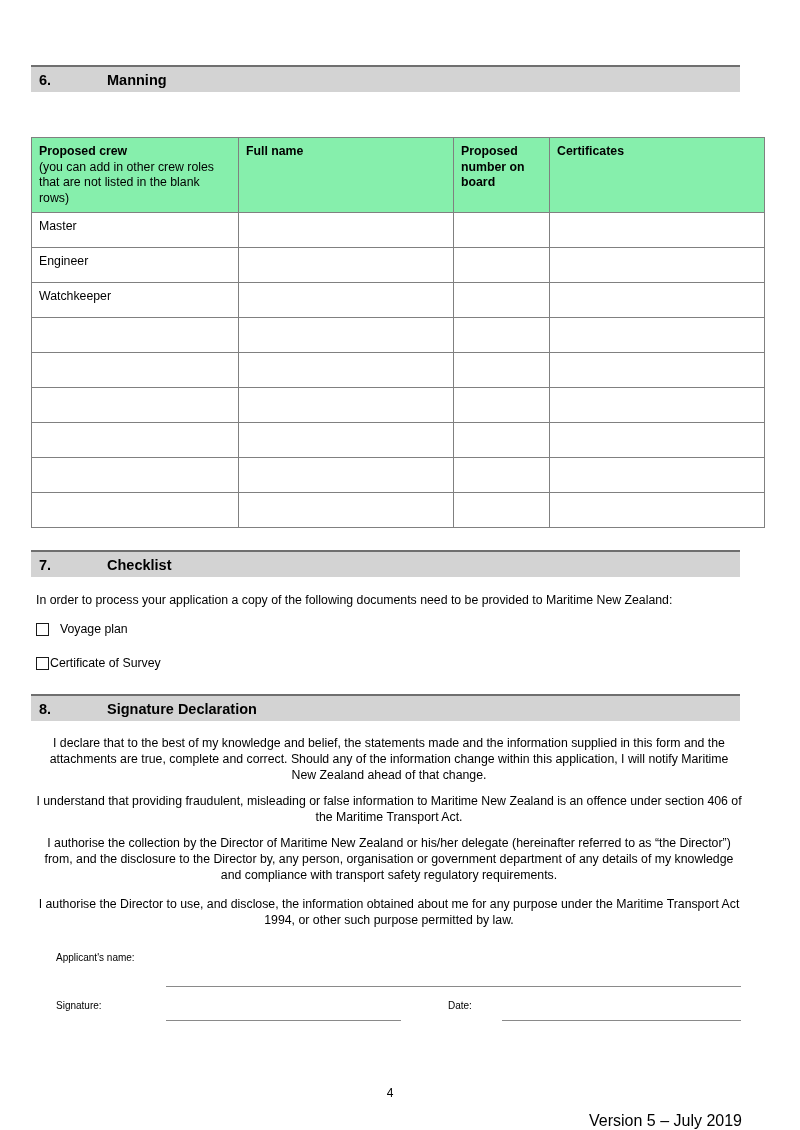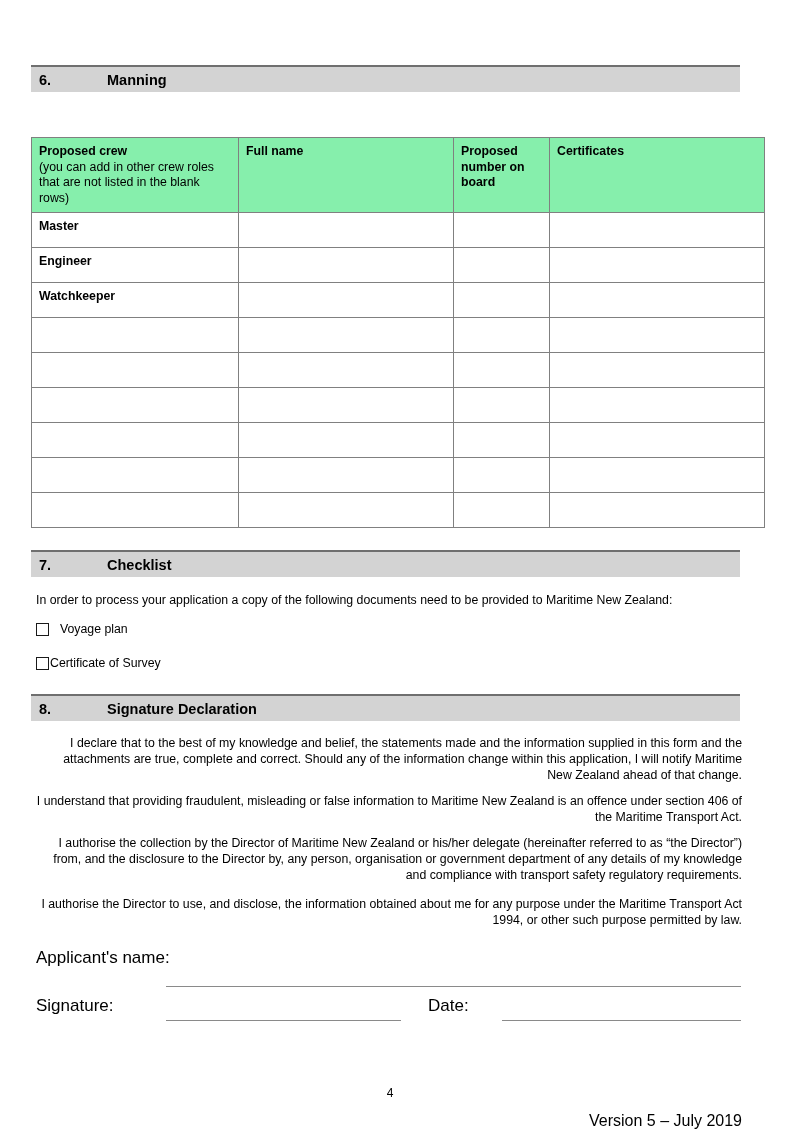--- a/index.html
+++ b/index.html
@@ -69,21 +69,20 @@
     border-collapse: collapse;
     table-layout: fixed;
     font-size: 12.3px;
   }
   .crew-table th,
   .crew-table td {
     border: 1px solid #808080;
     vertical-align: top;
     padding: 6px 6px 6px 7px;
     box-sizing: border-box;
-    font-weight: bold;
   }
   .crew-table thead th {
     background: #86efac;
     font-weight: bold;
     text-align: left;
     line-height: 15.5px;
     height: 75px;
   }
   .crew-table thead th .sub {
     font-weight: normal;
@@ -123,29 +122,30 @@
   }
   .check-label { margin-left: 11px; line-height: 14px; }
 
   
   .decl {
     position: absolute;
     left: 36px;
     width: 706px;
     font-size: 12.3px;
     line-height: 16.2px;
-    text-align: right;
+    text-align: center;
   }
 
   
   .sig-label {
     position: absolute;
-    font-size: 17px;
+    font-size: 10px;
     line-height: 15px;
     white-space: nowrap;
+    margin-left: 20px;
   }
   .sig-line {
     position: absolute;
     height: 0;
     border-top: 1.6px solid #8a8a8a;
   }
 
   
   .footer-version {
     position: absolute;

